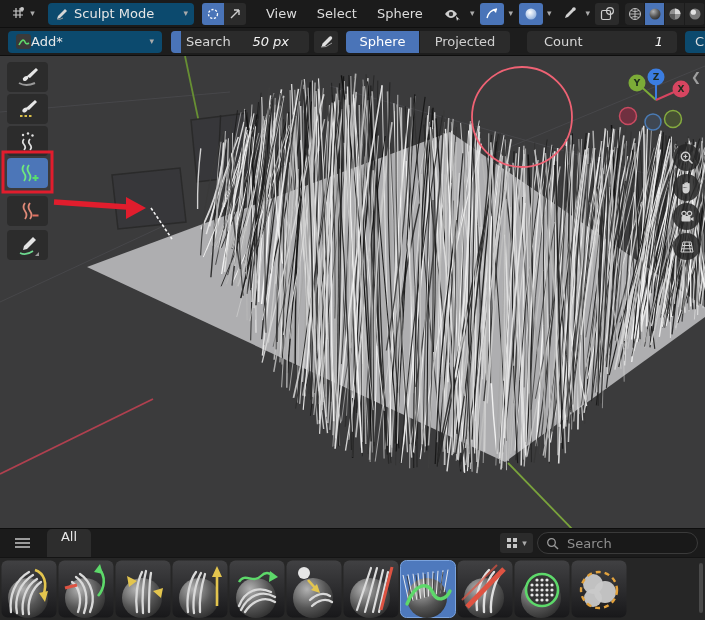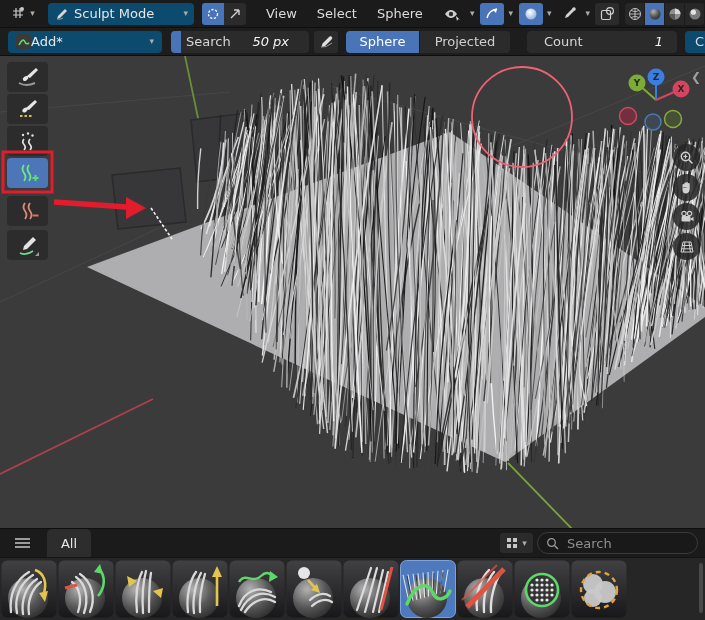--- a/index.html
+++ b/index.html
@@ -35,21 +35,21 @@
   #lefttools{position:absolute;left:0;top:0;z-index:30;}
   .toolbtn{position:absolute;left:7px;width:41px;height:30px;background:#2c2c2c;border-radius:4px;
            display:flex;align-items:center;justify-content:center;}
   .toolbtn.active{background:#4c76b8;}
   .navbtn{position:absolute;left:673px;width:27px;height:27px;border-radius:50%;background:rgba(38,38,38,.85);
           display:flex;align-items:center;justify-content:center;z-index:35;}
   #collapse{position:absolute;left:691px;top:14px;z-index:35;color:#9f9f9f;font-size:12px;}
   
   #shelfhead{position:absolute;top:528px;left:0;width:705px;height:29px;background:#1b1b1b;
              border-top:1px solid #0e0e0e;display:flex;align-items:center;box-sizing:border-box;}
-  #shelftab{margin-left:16px;height:29px;display:flex;align-items:center;justify-content:center;
+  #shelftab{margin-left:16px;height:29px;display:flex;justify-content:center;
             width:44px;background:#2d2d2d;border-radius:5px 5px 0 0;color:#e8e8e8;}
   .gridbtn{margin-left:auto;width:33px;height:20px;background:#2b2b2b;border-radius:3px;
            display:flex;align-items:center;justify-content:center;flex:none;}
   .search{width:161px;height:20px;margin:0 7px 0 4px;background:#191919;border:1px solid #3a3a3a;border-radius:11px;
           display:flex;align-items:center;padding:10px 8px;box-sizing:border-box;flex:none;}
   .search input{background:transparent;border:none;outline:none;color:#cfcfcf;width:120px;
                 font-family:"DejaVu Sans","Liberation Sans",sans-serif;font-size:13px;}
   .search input::placeholder{color:#8f8f8f;}
   #shelfbody{position:absolute;top:557px;left:0;width:705px;height:63px;background:#262626;border-top:1px solid #141414;}
   .tile{position:absolute;top:2px;width:56px;height:58px;border-radius:6px;}

